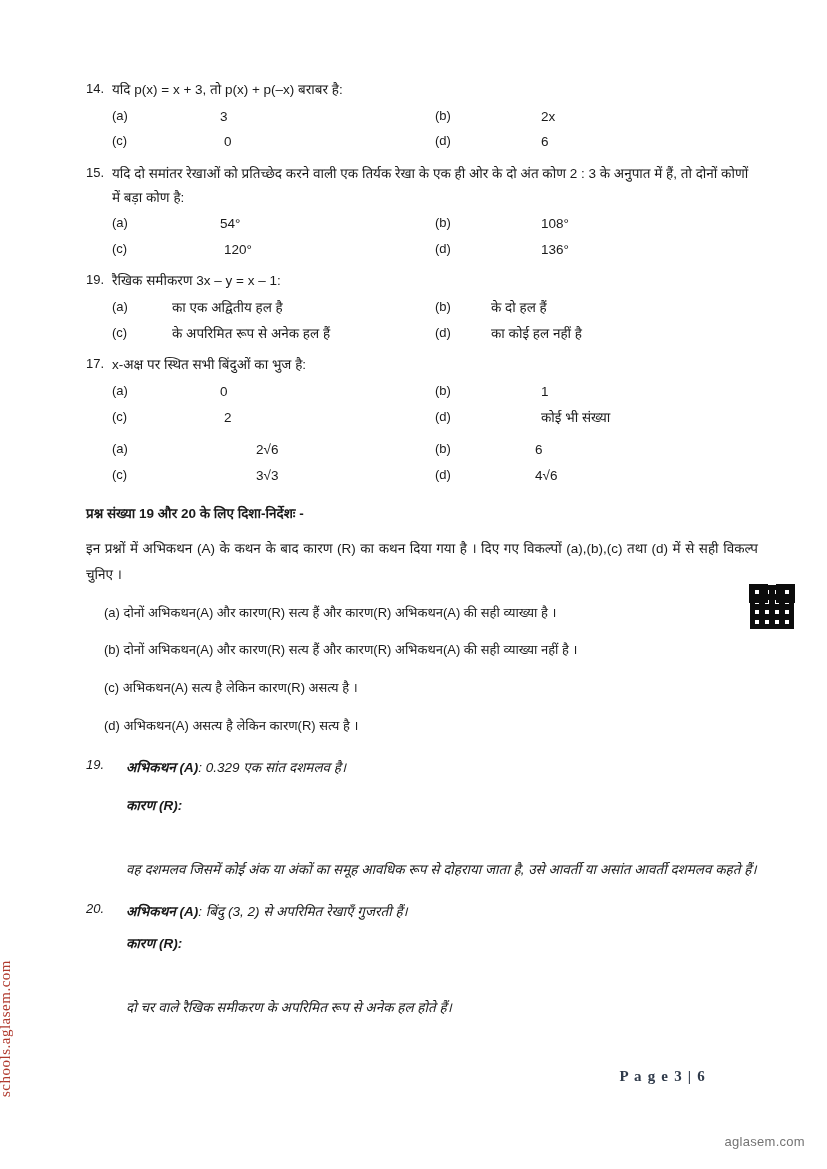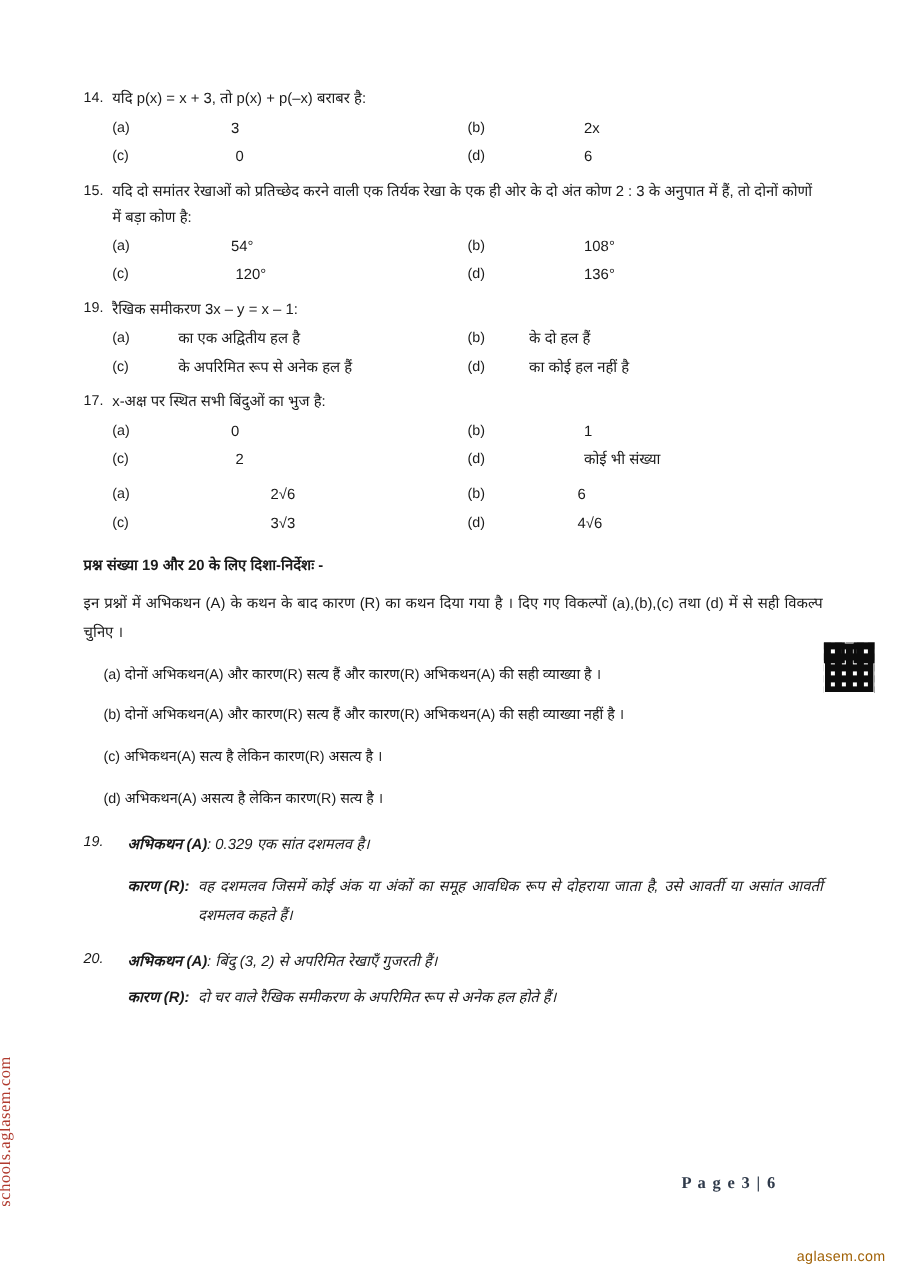--- a/index.html
+++ b/index.html
@@ -29,21 +29,21 @@
     letter-spacing: 0.5px;
     color: #b03a2e;
     white-space: nowrap;
   }
   .wm-right {
     position: absolute;
     right: 22px;
     bottom: 20px;
     font-family: "Liberation Sans", sans-serif;
     font-size: 13px;
-    color: #a16207;
+    color: #737373;
     letter-spacing: 0.3px;
   }
   .qr {
     position: absolute;
     right: 32px;
     top: 584px;
     width: 46px;
     height: 46px;
     background:
       linear-gradient(90deg,#000 0 6px,transparent 6px 100%) 0 0/10px 10px,
@@ -57,21 +57,21 @@
     position: absolute;
     width: 13px; height: 13px;
     border: 3px solid #000;
   }
   .qr::before { left: 0; top: 0; }
   .qr::after { right: 0; top: 0; }
 
   
   .content {
     position: absolute;
-    left: 76px;
+    left: 86px;
     top: 78px;
     width: 672px;
   }
   .qrow { display: flex; align-items: flex-start; margin-bottom: 2px; }
   .qnum {
     width: 26px;
     flex: 0 0 26px;
     font-size: 13px;
     line-height: 1.55;
     padding-top: 1px;
@@ -117,21 +117,21 @@
     font-size: 13px;
     line-height: 1.9;
     margin: 0 0 13px 18px;
   }
   .ar-block { margin-top: 16px; }
   .ar-row { display: flex; align-items: flex-start; font-style: italic; }
   .ar-num { flex: 0 0 40px; font-size: 13px; padding-top: 2px; }
   .ar-body { flex: 1 1 auto; }
   .ar-line { font-size: 13.5px; line-height: 1.95; }
   .ar-line.reason { margin-top: 12px; }
-  .reason-wrap { display: flex; }
+  .reason-wrap { display: flex; flex-direction: column; }
   .reason-lbl { flex: 0 0 64px; font-weight: bold; font-size: 13.5px; }
   .reason-txt { flex: 1 1 auto; font-size: 13.5px; line-height: 1.95; text-align: justify; }
 
   .footer {
     position: absolute;
     right: 121px;
     bottom: 84px;
     font-family: "Liberation Serif", serif;
     font-size: 15px;
     font-weight: bold;

